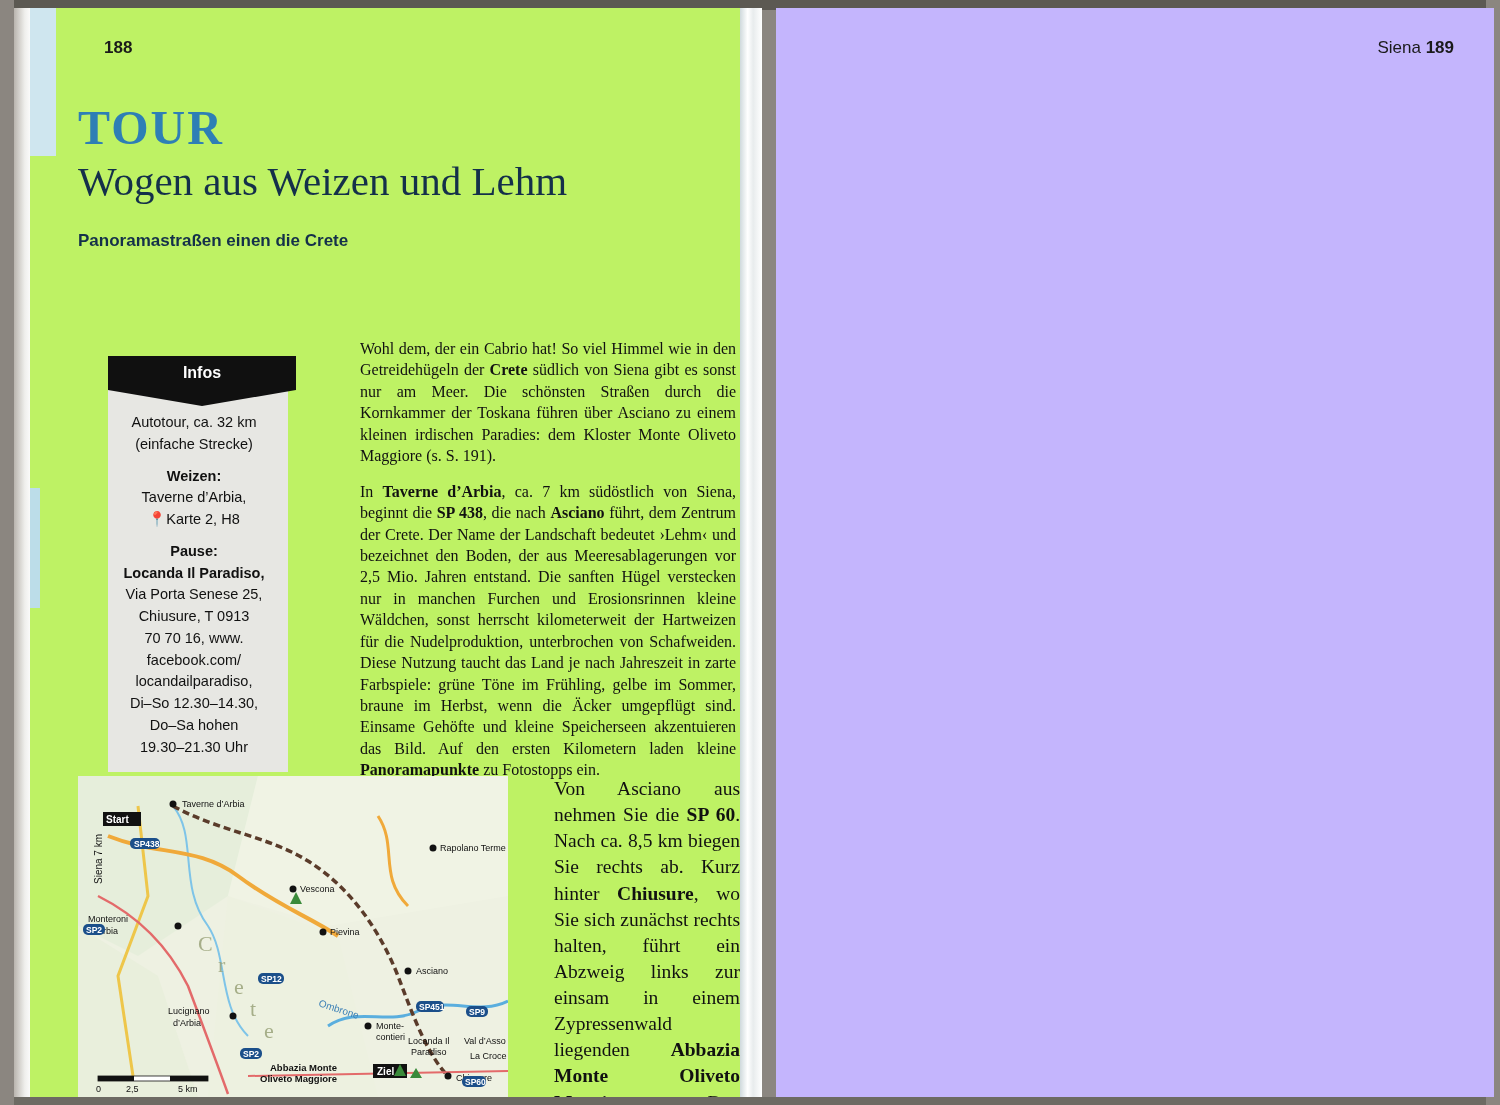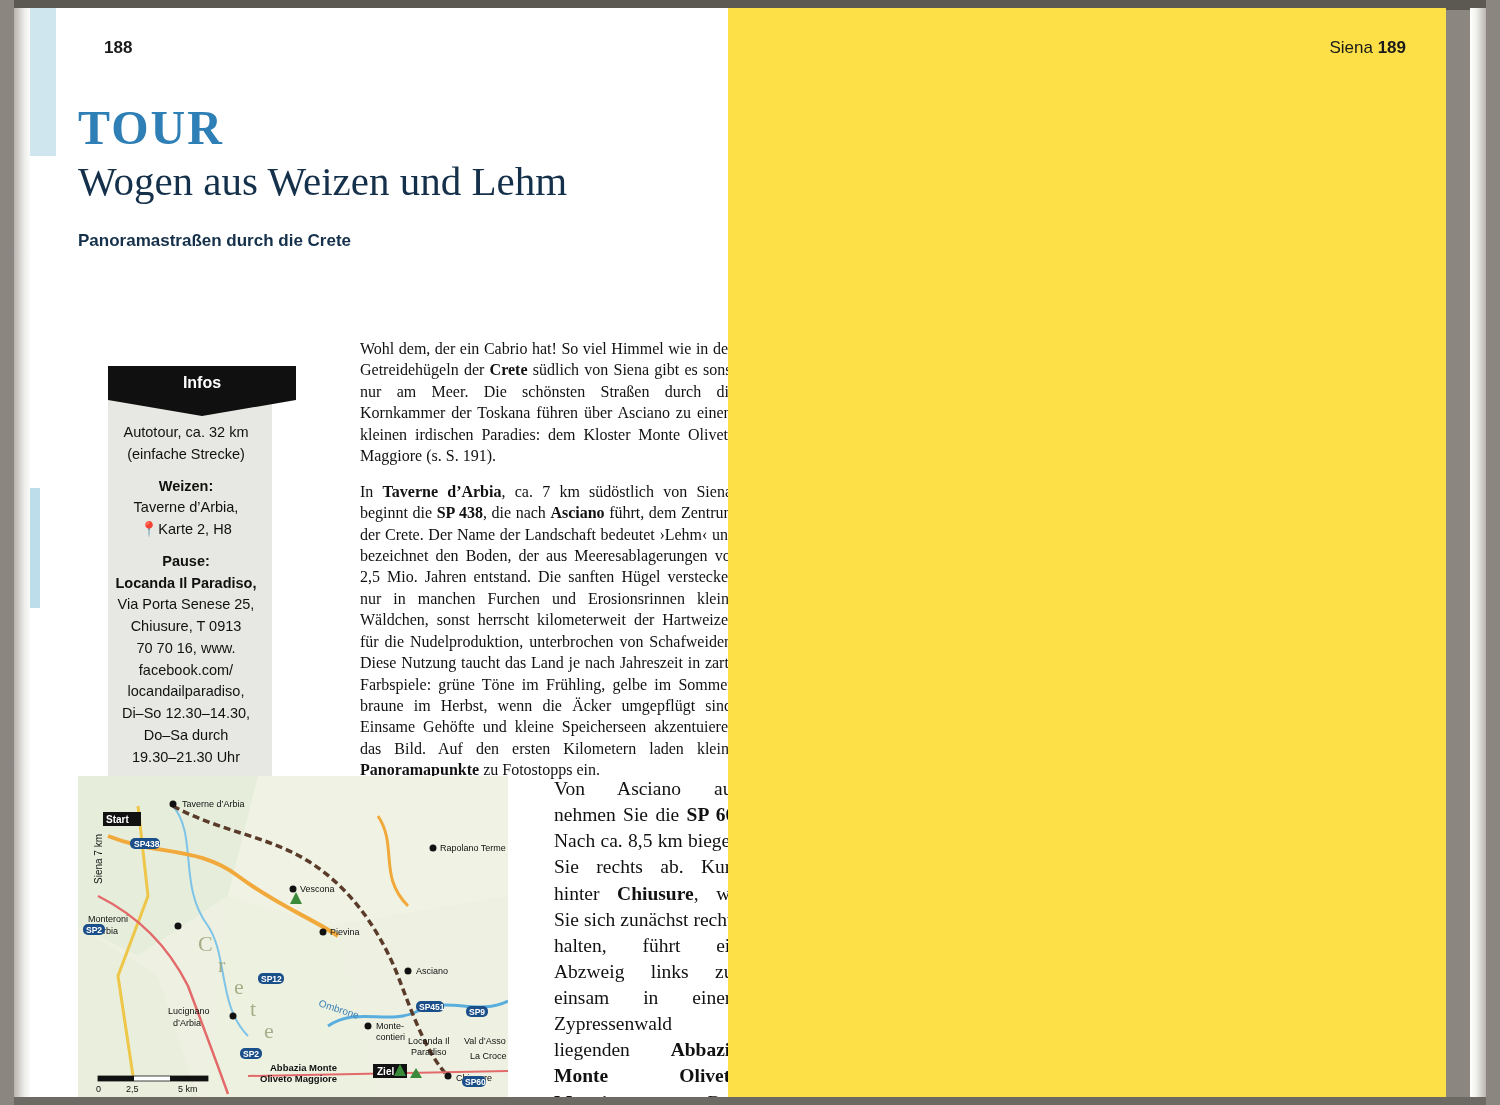--- a/index.html
+++ b/index.html
@@ -1,20 +1,20 @@
 <!DOCTYPE html>
 <html><head>
 <meta charset="utf-8">
 <style>
   html,body{margin:0;padding:0;}
   body{width:1500px;height:1105px;background:#8b8680;font-family:"Liberation Serif",serif;overflow:hidden;}
   .spread{position:absolute;left:0;top:0;width:1500px;height:1105px;}
   .page{position:absolute;top:8px;height:1089px;background:#fff;overflow:hidden;}
-  .page-left{left:30px;width:718px;background:#ffffff;}
-  .page-right{left:728px;width:718px;background:#fde047;}
+  .page-left{left:30px;width:718px;background:#bef264;}
+  .page-right{left:776px;width:718px;background:#c4b5fd;}
   .gutter{position:absolute;left:740px;top:8px;width:22px;height:1089px;
     background:linear-gradient(90deg,#cfd9dc 0%,#ffffff 35%,#e8eced 60%,#ffffff 100%);}
   .left-edge{position:absolute;left:14px;top:8px;width:18px;height:1089px;
     background:linear-gradient(90deg,#b9b4ae,#efefec 60%,#ffffff);}
   .right-edge{position:absolute;left:1470px;top:8px;width:16px;height:1089px;
     background:linear-gradient(90deg,#ffffff,#efefec 40%,#b9b4ae);}
   .topshadow{position:absolute;left:14px;top:0;width:1472px;height:10px;background:#5c5952;}
   .botshadow{position:absolute;left:14px;top:1097px;width:1472px;height:8px;background:#6d6a63;}
 
   
@@ -23,21 +23,21 @@
   .folio{position:absolute;font-family:"Liberation Sans",sans-serif;font-size:17px;font-weight:bold;color:#1a1a1a;}
   .folio-l{left:74px;top:30px;}
   .folio-r{right:40px;top:30px;color:#1a1a1a;font-weight:normal;}
   .folio-r b{font-weight:bold;}
 
   .tour-head{position:absolute;left:48px;top:92px;width:650px;}
   .tour-word{font-family:"Liberation Serif",serif;font-size:48px;font-weight:bold;color:#2e7fb5;letter-spacing:2px;}
   .tour-title{font-family:"Liberation Serif",serif;font-size:41px;color:#14304a;margin-top:2px;}
   .tour-sub{font-family:"Liberation Sans",sans-serif;font-size:17px;font-weight:bold;color:#14304a;margin-top:26px;}
 
-  .infos-box{position:absolute;left:78px;top:358px;width:164px;}
+  .infos-box{position:absolute;left:78px;top:348px;width:180px;}
   .infos-tab{position:relative;width:188px;height:34px;background:#101010;}
   .infos-tab span{display:block;text-align:center;color:#fff;font-family:"Liberation Sans",sans-serif;font-size:16px;font-weight:bold;line-height:34px;}
   .infos-arrow{position:absolute;left:0;top:34px;width:0;height:0;border-left:94px solid transparent;border-right:94px solid transparent;border-top:16px solid #101010;}
   .infos-body{background:#e7e7e3;padding:22px 12px 14px 4px;text-align:center;font-family:"Liberation Sans",sans-serif;font-size:14.5px;line-height:1.5;color:#111;}
   .infos-body b{font-weight:bold;}
   .infos-body .gap{height:10px;}
 
   .body-col{position:absolute;left:330px;top:330px;width:376px;font-size:16px;line-height:1.34;color:#111;text-align:justify;}
   .body-col p{margin:0 0 14px 0;}
   .body-col b{font-weight:bold;}
@@ -57,21 +57,21 @@
   <div class="right-edge"></div>
 
   <div class="page page-left">
     <div class="tab-blue"></div>
     <div class="tab-blue2"></div>
     <div class="folio folio-l">188</div>
 
     <div class="tour-head">
       <div class="tour-word">TOUR</div>
       <div class="tour-title">Wogen aus Weizen und Lehm</div>
-      <div class="tour-sub">Panoramastraßen durch die Crete</div>
+      <div class="tour-sub">Panoramastraßen einen die Crete</div>
     </div>
 
     <div class="infos-box">
       <div class="infos-tab">
         <span>Infos</span>
         <div class="infos-arrow"></div>
       </div>
       <div class="infos-body">
         <div>Autotour, ca. 32 km</div>
         <div>(einfache Strecke)</div>
@@ -81,21 +81,21 @@
         <div><span>📍</span><span>Karte 2, H8</span></div>
         <div class="gap"></div>
         <div><b>Pause:</b></div>
         <div><b>Locanda Il Paradiso,</b></div>
         <div>Via Porta Senese 25,</div>
         <div>Chiusure, T 0913</div>
         <div>70 70 16, www.</div>
         <div>facebook.com/</div>
         <div>locandailparadiso,</div>
         <div>Di–So 12.30–14.30,</div>
-        <div>Do–Sa durch</div>
+        <div>Do–Sa hohen</div>
         <div>19.30–21.30 Uhr</div>
       </div>
     </div>
 
     <div class="body-col">
       <p>Wohl dem, der ein Cabrio hat! So viel Himmel wie in den Getreidehügeln der <b>Crete</b> südlich von Siena gibt es sonst nur am Meer. Die schönsten Straßen durch die Kornkammer der Toskana führen über Asciano zu einem kleinen irdischen Paradies: dem Kloster Monte Oliveto Maggiore (s. S. 191).</p>
       <p>In <b>Taverne d’Arbia</b>, ca. 7 km südöstlich von Siena, beginnt die <b>SP 438</b>, die nach <b>Asciano</b> führt, dem Zentrum der Crete. Der Name der Landschaft bedeutet ›Lehm‹ und bezeichnet den Boden, der aus Meeresablagerungen vor 2,5 Mio. Jahren entstand. Die sanften Hügel verstecken nur in manchen Furchen und Erosionsrinnen kleine Wäldchen, sonst herrscht kilometerweit der Hartweizen für die Nudelproduktion, unterbrochen von Schafweiden. Diese Nutzung taucht das Land je nach Jahreszeit in zarte Farbspiele: grüne Töne im Frühling, gelbe im Sommer, braune im Herbst, wenn die Äcker umgepflügt sind. Einsame Gehöfte und kleine Speicherseen akzentuieren das Bild. Auf den ersten Kilometern laden kleine <b>Panoramapunkte</b> zu Fotostopps ein.</p>
     </div>
 
     <div class="rightcol-left">

